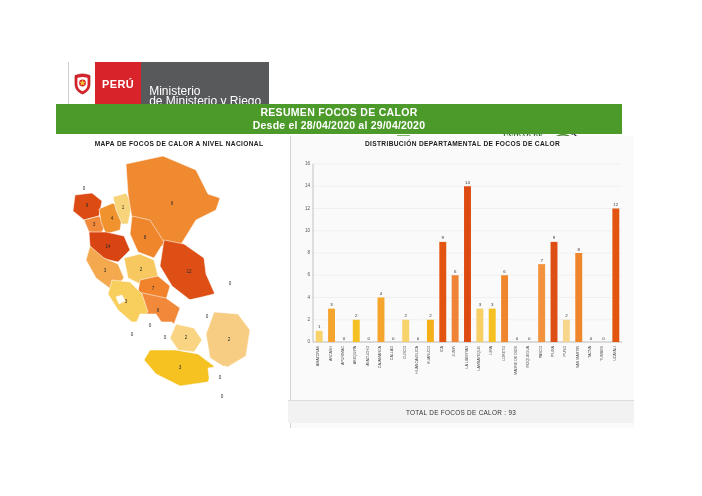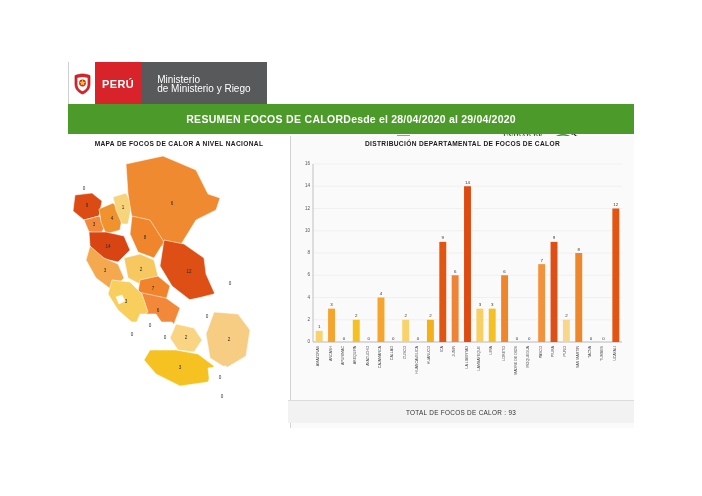--- a/index.html
+++ b/index.html
@@ -10,43 +10,43 @@
   }
   .page{position:relative;width:702px;height:496px;background:#fff;}
 
   
   .header{position:absolute;left:0;top:62px;width:702px;height:42px;}
 
   .peru-logo{position:absolute;left:68px;top:0px;height:44px;display:flex;align-items:stretch;}
   .peru-shield{width:26px;background:#ffffff;border-left:1px solid #cfcfcf;display:flex;align-items:center;justify-content:center;}
   .peru-red{background:#d8232a;color:#fff;display:flex;align-items:center;padding:0 7px;
             font-weight:bold;font-size:11px;letter-spacing:.4px;}
-  .peru-gray{background:#58595b;color:#fff;display:flex;align-items:center;padding:0 16px;
-             font-size:10px;line-height:9.4px;}
+  .peru-gray{background:#58595b;color:#fff;display:flex;align-items:flex-end;padding:0 8px;
+             font-size:12px;line-height:9.4px;}
 
   .serfor{position:absolute;left:313px;top:70px;display:flex;align-items:flex-start;}
   .serfor-word{color:#2f7d32;font-family:"Liberation Serif", serif;font-weight:bold;
                font-size:20px;letter-spacing:.2px;}
   .serfor-bars{display:flex;flex-direction:column;gap:1.2px;margin-left:2px;margin-top:3px;}
   .serfor-bars i{display:block;height:1.6px;background:#7bb661;}
   .serfor-bars i:nth-child(1){width:13px}
   .serfor-bars i:nth-child(2){width:11px}
   .serfor-bars i:nth-child(3){width:13px}
   .serfor-bars i:nth-child(4){width:9px}
   .serfor-bars i:nth-child(5){width:12px}
 
   .ums{position:absolute;left:498px;top:68px;display:flex;align-items:center;gap:7px;}
   .ums-text{color:#3a6b33;font-family:"Liberation Serif", serif;font-weight:bold;
             font-size:6.6px;line-height:8.4px;text-align:right;letter-spacing:.3px;}
   .ums-badge{position:relative;width:30px;height:30px;}
 
   
-  .title-band{position:absolute;left:68px;top:104px;width:566px;height:30px;
+  .title-band{position:absolute;left:56px;top:104px;width:566px;height:30px;
               background:#4c9a2a;color:#fff;text-align:center;
-              display:flex;flex-direction:row;align-items:center;justify-content:center;}
+              display:flex;flex-direction:column;align-items:center;justify-content:center;}
   .title-band .t1{font-size:10.5px;font-weight:bold;letter-spacing:.3px;line-height:13px;}
   .title-band .t2{font-size:10.5px;font-weight:bold;letter-spacing:.2px;line-height:13px;}
 
   
   .panels{position:absolute;left:68px;top:136px;width:566px;height:292px;display:flex;}
   .panel-left{width:222px;height:292px;background:#fff;border-right:1px solid #d3d3d3;position:relative;}
   .panel-right{width:343px;height:292px;background:#fafafa;position:relative;}
 
   .panel-title{position:absolute;left:0;top:4px;width:100%;text-align:center;
                font-size:6.6px;font-weight:bold;color:#1a1a1a;letter-spacing:.35px;}

